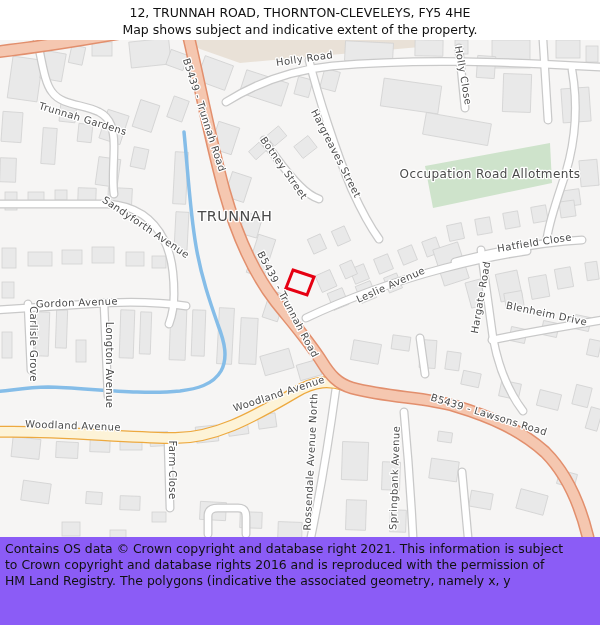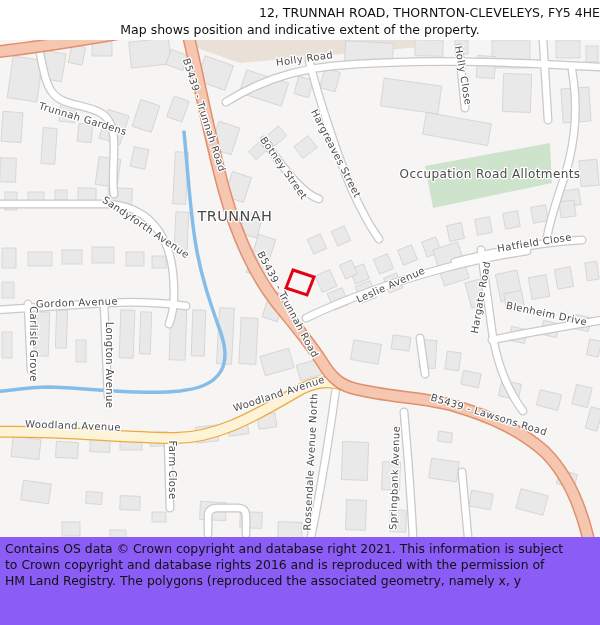--- a/index.html
+++ b/index.html
@@ -1,18 +1,18 @@
 <!DOCTYPE html>
 <html><head>
 <meta charset="utf-8">
 <style>
   html,body{margin:0;padding:0;background:#fff;}
   body{width:600px;height:625px;overflow:hidden;font-family:"DejaVu Sans","Liberation Sans",sans-serif;}
   .header{height:40px;text-align:center;padding-top:4px;box-sizing:border-box;background:#fff;}
-  .header .title{margin:0;font-size:12.5px;color:#111;line-height:17px;text-align:right;}
+  .header .title{margin:0;font-size:12.5px;color:#111;line-height:17px;}
   .header .subtitle{margin:0;font-size:12.5px;color:#111;line-height:17px;}
   .map-wrap{position:relative;width:600px;height:497px;background:#f6f5f4;overflow:hidden;}
   svg{display:block;}
   .footer{height:88px;background:#8b5cf6;padding:4px 5px 0 5px;box-sizing:border-box;}
   .footer .line{font-size:12.4px;color:#111;line-height:16px;white-space:nowrap;}
   
   .rc{fill:none;stroke:#c9c9c9;stroke-width:9;stroke-linecap:round;stroke-linejoin:round;}
   .rf{fill:none;stroke:#ffffff;stroke-width:6.5;stroke-linecap:round;stroke-linejoin:round;}
   .yc{fill:none;stroke:#eda93f;stroke-width:12;stroke-linecap:round;stroke-linejoin:round;}
   .yf{fill:none;stroke:#fdf3d7;stroke-width:9.5;stroke-linecap:round;stroke-linejoin:round;}
@@ -21,21 +21,21 @@
   .wt{fill:none;stroke:#85bde8;stroke-width:3.5;stroke-linecap:round;stroke-linejoin:round;}
   .bld{fill:#e9e9e9;stroke:#d2d2d2;stroke-width:0.8;}
   .lbl{fill:#4b4b4b;stroke:#ffffff;stroke-width:2.6px;paint-order:stroke;stroke-linejoin:round;
        font-family:"DejaVu Sans","Liberation Sans",sans-serif;letter-spacing:0.4px;}
 </style>
 </head>
 <body>
 
 <div class="header">
   <p class="title">12, TRUNNAH ROAD, THORNTON-CLEVELEYS, FY5 4HE</p>
-  <p class="subtitle">Map shows position and indicative extent of the property.</p>
+  <p class="subtitle">Map shows subject and indicative extent of the property.</p>
 </div>
 
 <div class="map-wrap">
   <svg width="600" height="497" viewBox="0 0 600 497">
 
     <polygon fill="#e9e1d7" points="182,0 435,0 420,7 330,15 240,23 200,9"></polygon>
     <polygon fill="#cee3cb" points="425,126 550,103 552,143 433,168"></polygon>
 
     <g id="buildings">
         <rect x="10" y="18" width="30" height="42" class="bld" transform="rotate(8 25 39)"></rect>
@@ -255,14 +255,14 @@
         <text x="398" y="438" class="lbl" font-size="10" text-anchor="middle" transform="rotate(-88 398 438)">Springbank Avenue</text>
         <text x="144" y="190" class="lbl" font-size="10" text-anchor="middle" transform="rotate(34 144 190)">Sandyforth Avenue</text>
         <text x="82" y="82" class="lbl" font-size="10" text-anchor="middle" transform="rotate(17 82 82)">Trunnah Gardens</text>
       </g>
   </svg>
 </div>
 
 <div class="footer" id="footer">
     <div class="line">Contains OS data © Crown copyright and database right 2021. This information is subject</div>
     <div class="line">to Crown copyright and database rights 2016 and is reproduced with the permission of</div>
-    <div class="line">HM Land Registry. The polygons (reproduced the associated geometry, namely x, y</div>
+    <div class="line">HM Land Registry. The polygons (indicative the associated geometry, namely x, y</div>
   </div>
 
 </body></html>

